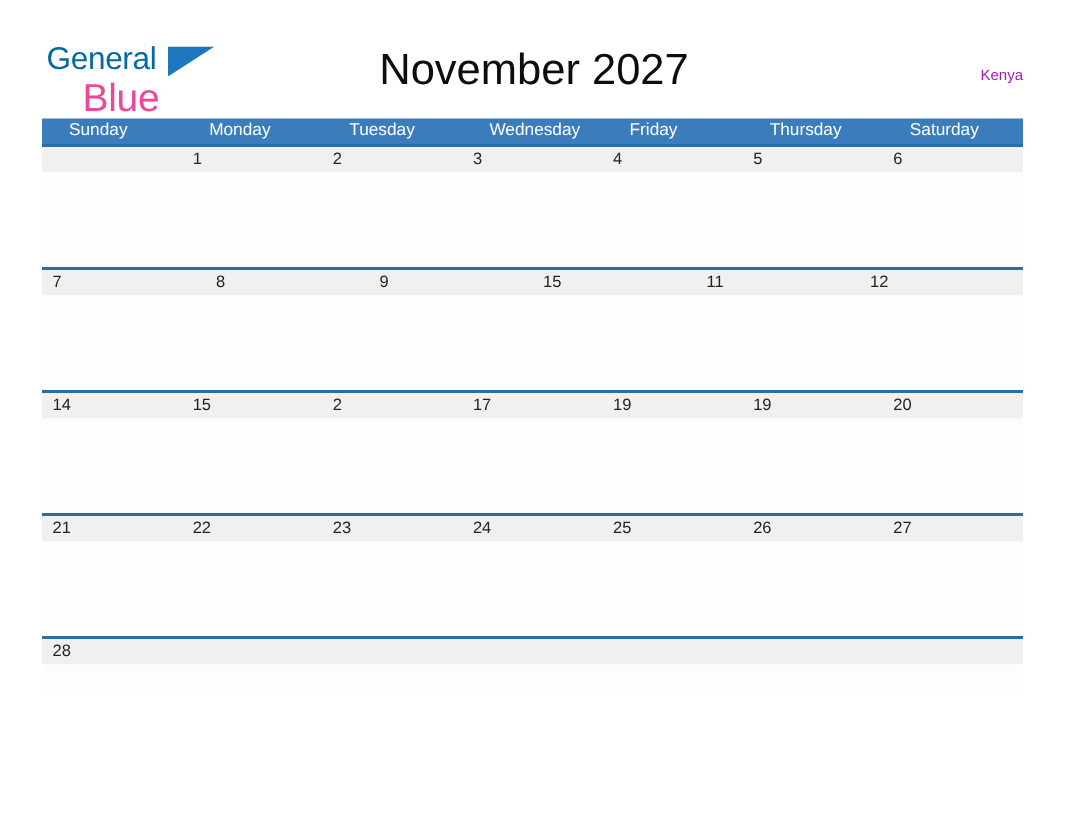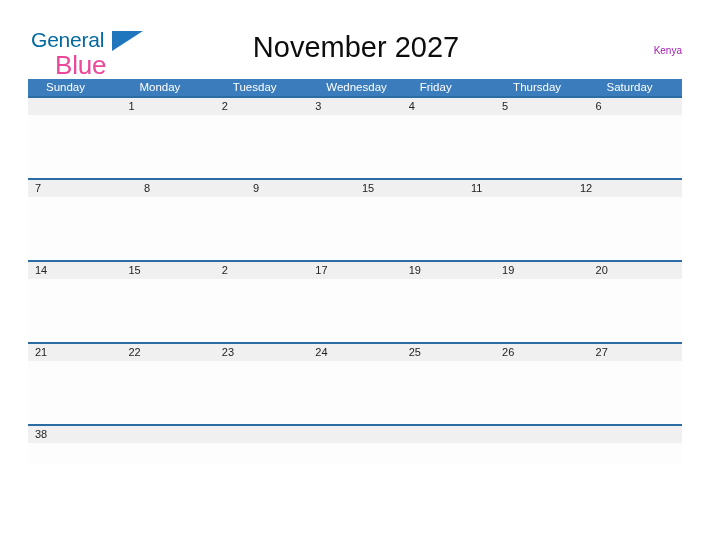--- a/index.html
+++ b/index.html
@@ -211,21 +211,21 @@
       <div class="date-cell">24</div>
       <div class="date-cell">25</div>
       <div class="date-cell">26</div>
       <div class="date-cell">27</div>
     </div>
     <div class="week-body"></div>
   </div>
 
   <div class="week-row short">
     <div class="week-dates">
-      <div class="date-cell">38</div>
+      <div class="date-cell">28</div>
       <div class="date-cell empty"></div>
       <div class="date-cell empty"></div>
       <div class="date-cell empty"></div>
       <div class="date-cell empty"></div>
       <div class="date-cell empty"></div>
       <div class="date-cell empty"></div>
     </div>
     <div class="week-body"></div>
   </div>
 

